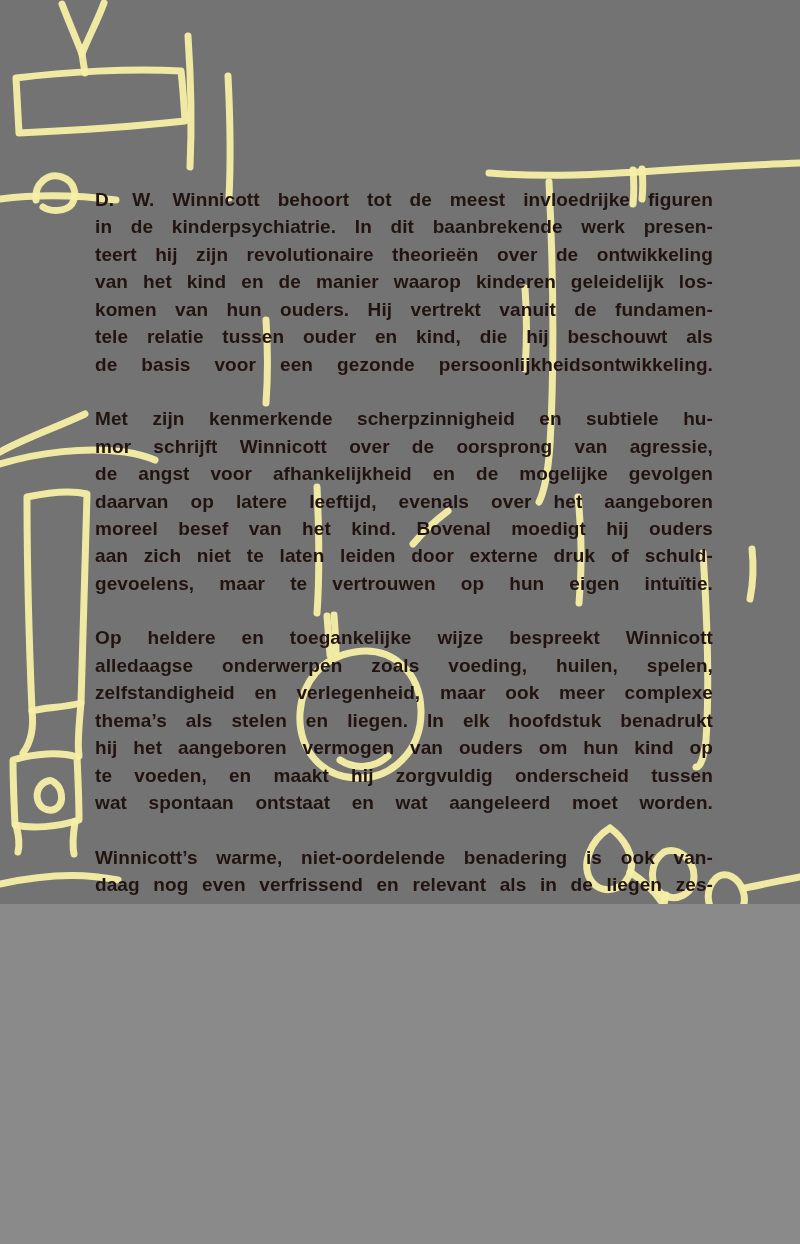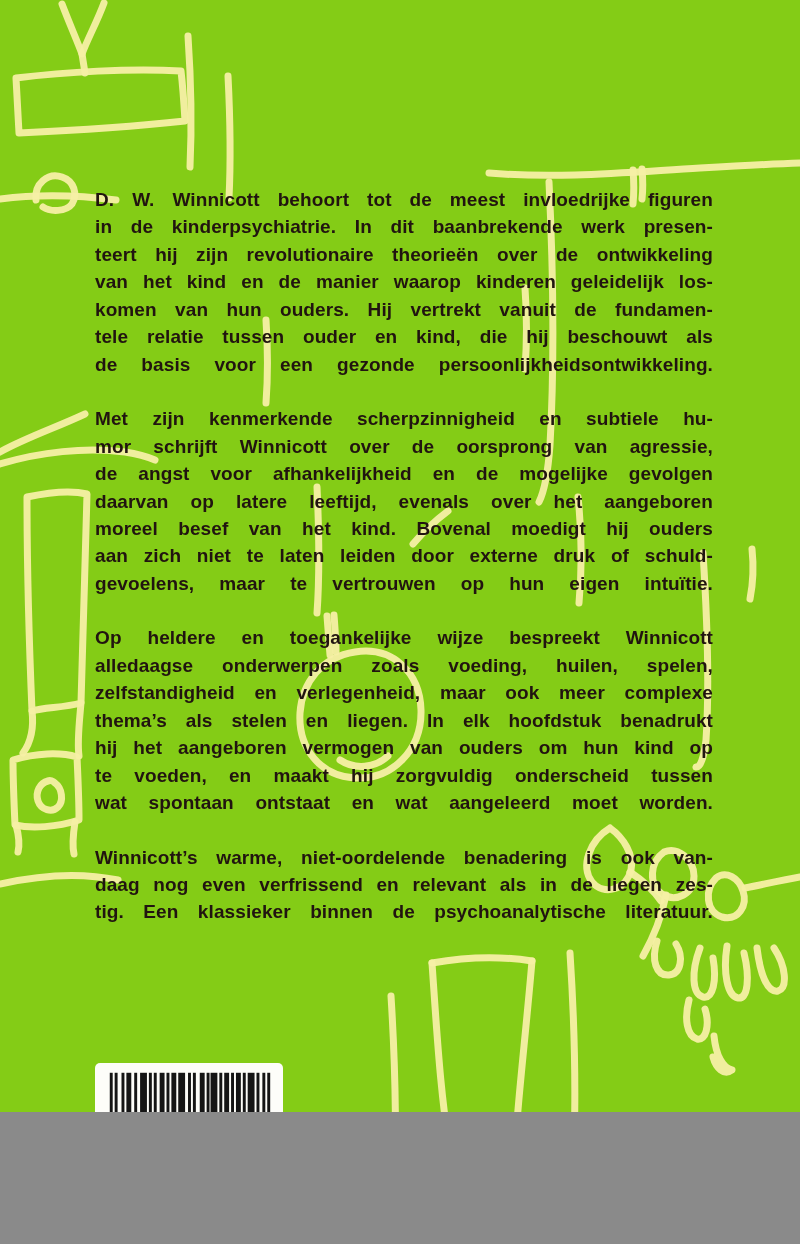--- a/index.html
+++ b/index.html
@@ -1,19 +1,19 @@
 <!DOCTYPE html>
 <html><head>
 <meta charset="utf-8">
 <style>
   html,body{margin:0;padding:0;background:#8a8a8a;}
   .cover{
     position:relative;
-    width:800px;height:1112px;
-    background:#84cc16;
+    width:800px;height:904px;
+    background:#737373;
     overflow:hidden;
     font-family:"Liberation Sans","DejaVu Sans",sans-serif;
   }
   .doodles{position:absolute;inset:0;width:800px;height:1244px;}
   .doodles path, .doodles ellipse{
     fill:none;stroke:#F5EFA5;stroke-width:7;
     stroke-linecap:round;stroke-linejoin:round;opacity:.95;
   }
   .text-block{
     position:absolute;left:95px;top:186px;width:618px;

